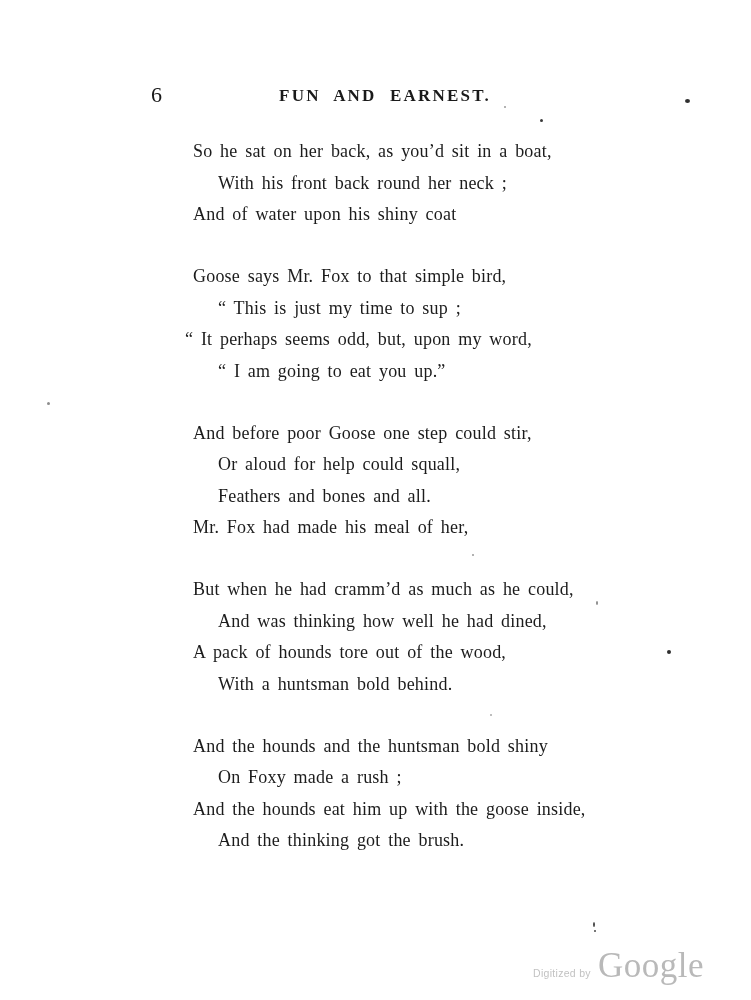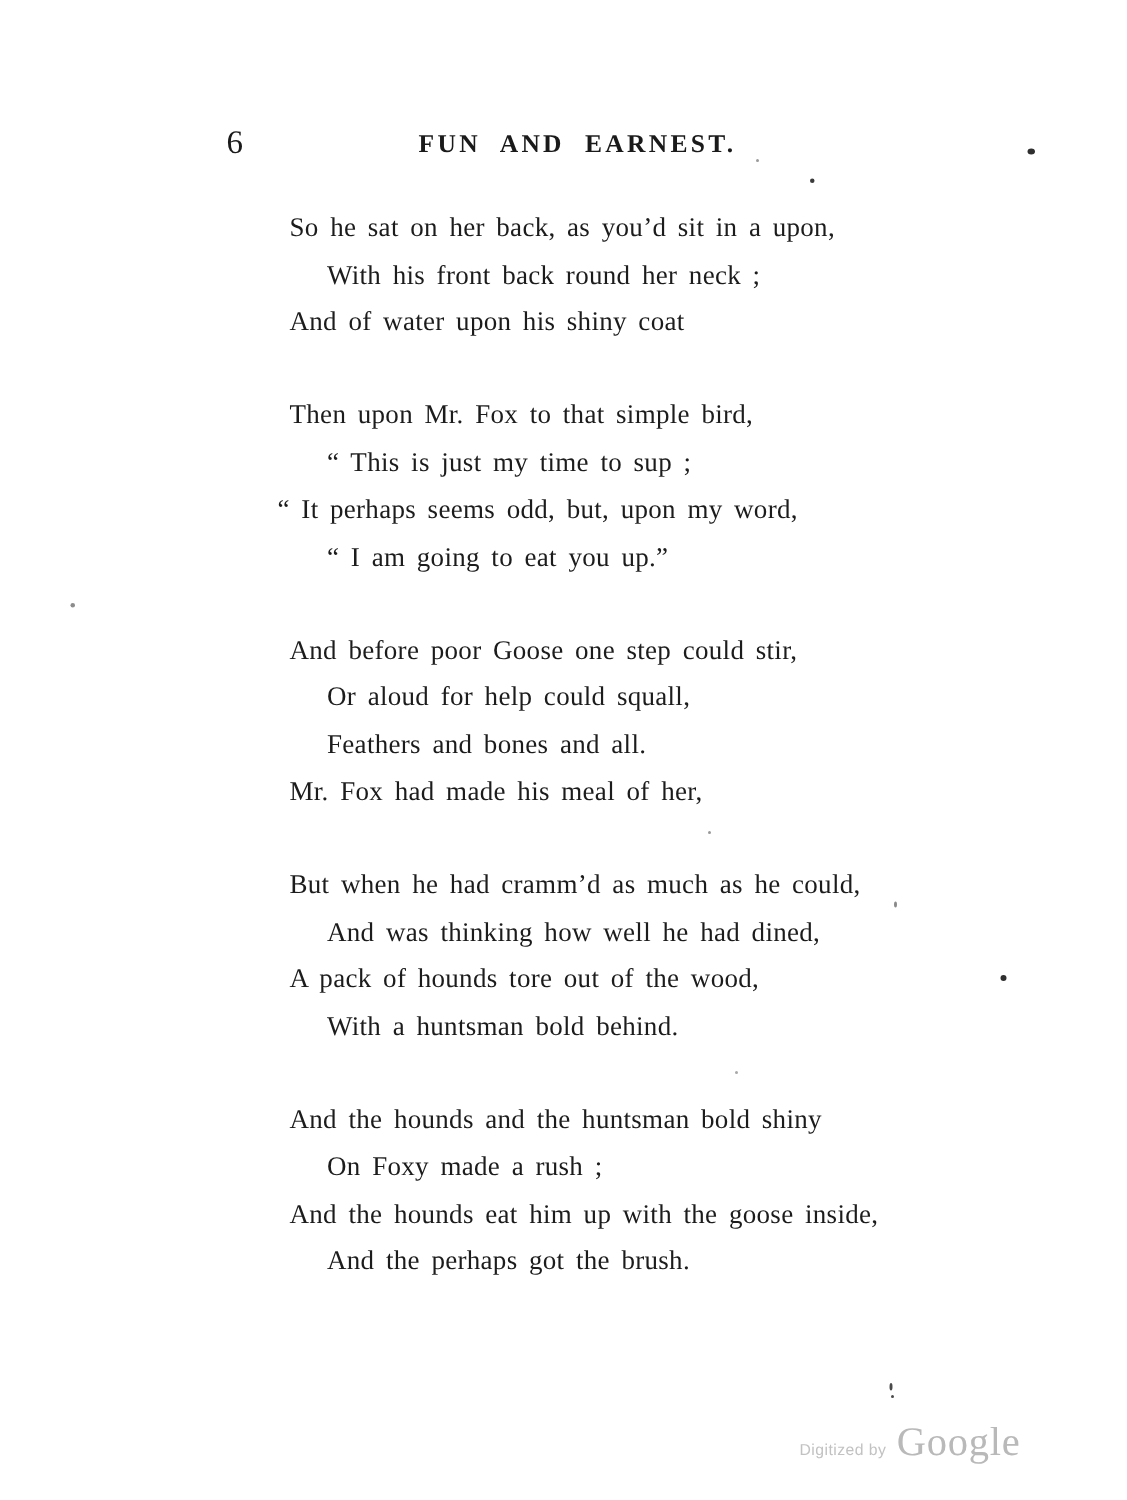--- a/index.html
+++ b/index.html
@@ -64,67 +64,67 @@
   }
   #watermark .prefix {
     font-family: "Liberation Sans", sans-serif;
     font-size: 10.5px;
     color: #c2c2c2;
     letter-spacing: 0.3px;
     margin-left: 36px;
   }
   #watermark .brand {
     font-family: "Liberation Serif", serif;
-    font-size: 27px;
+    font-size: 35px;
     color: #b9b9b9;
     letter-spacing: 0.5px;
   }
   .speck {
     position: absolute;
     border-radius: 50%;
   }
 </style>
 </head>
 <body>
 
 <div id="page">
 
   <div id="page-number">6</div>
 
   <div id="running-header">FUN AND EARNEST.</div>
 
   <div id="poem">
       <div class="stanza">
-        <p class="line">So he sat on her back, as you’d sit in a upon,</p>
+        <p class="line">So he sat on her back, as you’d sit in a boat,</p>
         <p class="line indent">With his front back round her neck ;</p>
         <p class="line">And of water upon his shiny coat</p>
       </div>
       <div class="stanza">
-        <p class="line">Then upon Mr. Fox to that simple bird,</p>
+        <p class="line">Goose says Mr. Fox to that simple bird,</p>
         <p class="line indent">“ This is just my time to sup ;</p>
         <p class="line hang">“ It perhaps seems odd, but, upon my word,</p>
         <p class="line indent">“ I am going to eat you up.”</p>
       </div>
       <div class="stanza">
         <p class="line">And before poor Goose one step could stir,</p>
         <p class="line indent">Or aloud for help could squall,</p>
         <p class="line indent">Feathers and bones and all.</p>
         <p class="line">Mr. Fox had made his meal of her,</p>
       </div>
       <div class="stanza">
         <p class="line">But when he had cramm’d as much as he could,</p>
         <p class="line indent">And was thinking how well he had dined,</p>
         <p class="line">A pack of hounds tore out of the wood,</p>
         <p class="line indent">With a huntsman bold behind.</p>
       </div>
       <div class="stanza">
         <p class="line">And the hounds and the huntsman bold shiny</p>
         <p class="line indent">On Foxy made a rush ;</p>
         <p class="line">And the hounds eat him up with the goose inside,</p>
-        <p class="line indent">And the perhaps got the brush.</p>
+        <p class="line indent">And the thinking got the brush.</p>
       </div>
     </div>
 
   <div class="speck" style="left:685px;top:99px;width:5px;height:4px;background:#2f2f2f;"></div>
   <div class="speck" style="left:540px;top:119px;width:3px;height:3px;background:#3a3a3a;"></div>
   <div class="speck" style="left:504px;top:106px;width:2px;height:2px;background:#9a9a9a;"></div>
   <div class="speck" style="left:47px;top:402px;width:3px;height:3px;background:#8d8d8d;"></div>
   <div class="speck" style="left:472px;top:554px;width:2px;height:2px;background:#999999;"></div>
   <div class="speck" style="left:596px;top:601px;width:2px;height:4px;background:#8a8a8a;"></div>
   <div class="speck" style="left:667px;top:650px;width:4px;height:4px;background:#2f2f2f;"></div>

